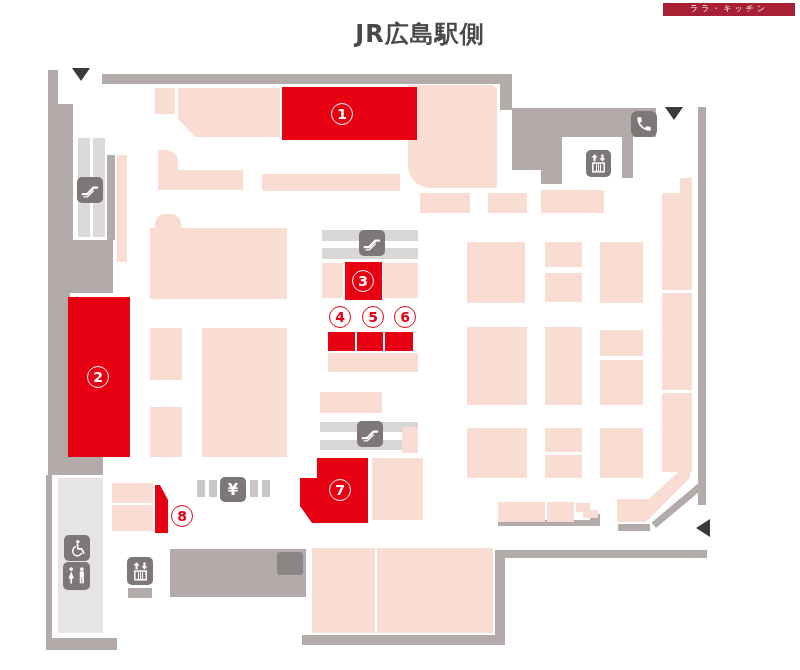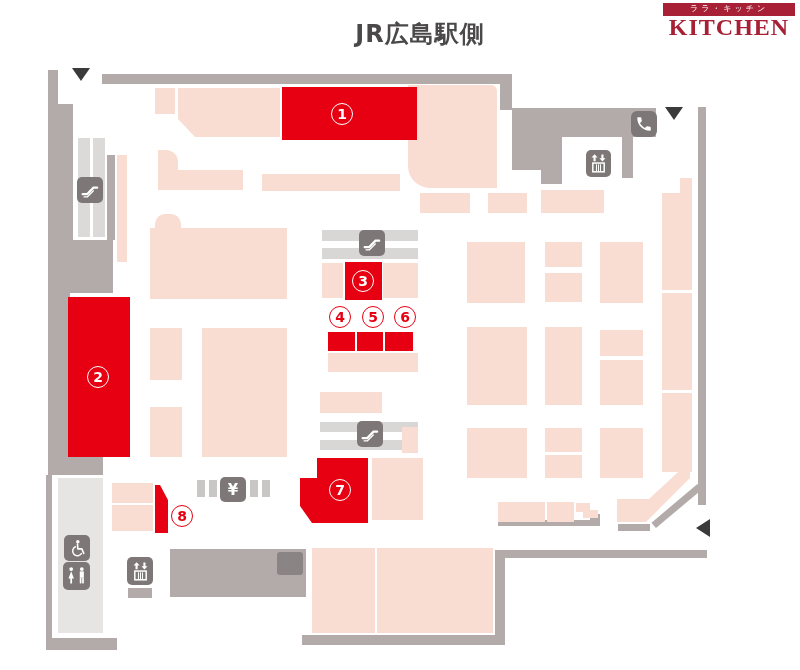--- a/index.html
+++ b/index.html
@@ -35,21 +35,20 @@
   .yen{font:bold 15px "DejaVu Sans",sans-serif;color:#fff;}
 </style>
 </head>
 <body>
 
 <div class="canvas">
 
   <div class="title">JR広島駅側</div>
   <div class="logo">
     <div class="lbar">ララ・キッチン</div>
-    <div class="kitchen">KITCHEN</div>
   </div>
 
   <div class="gray" style="left:48px;top:70px;width:10px;height:34px;"></div>
   <div class="gray" style="left:48px;top:104px;width:25px;height:136px;"></div>
   <div class="gray" style="left:48px;top:240px;width:65px;height:53px;"></div>
   <div class="gray" style="left:48px;top:293px;width:22px;height:164px;"></div>
   <div class="gray" style="left:48px;top:457px;width:55px;height:18px;"></div>
   <div class="gray" style="left:46px;top:475px;width:6px;height:165px;"></div>
   <div class="gray" style="left:46px;top:638px;width:71px;height:12px;"></div>
   <div class="gray" style="left:102px;top:74px;width:410px;height:10px;"></div>

